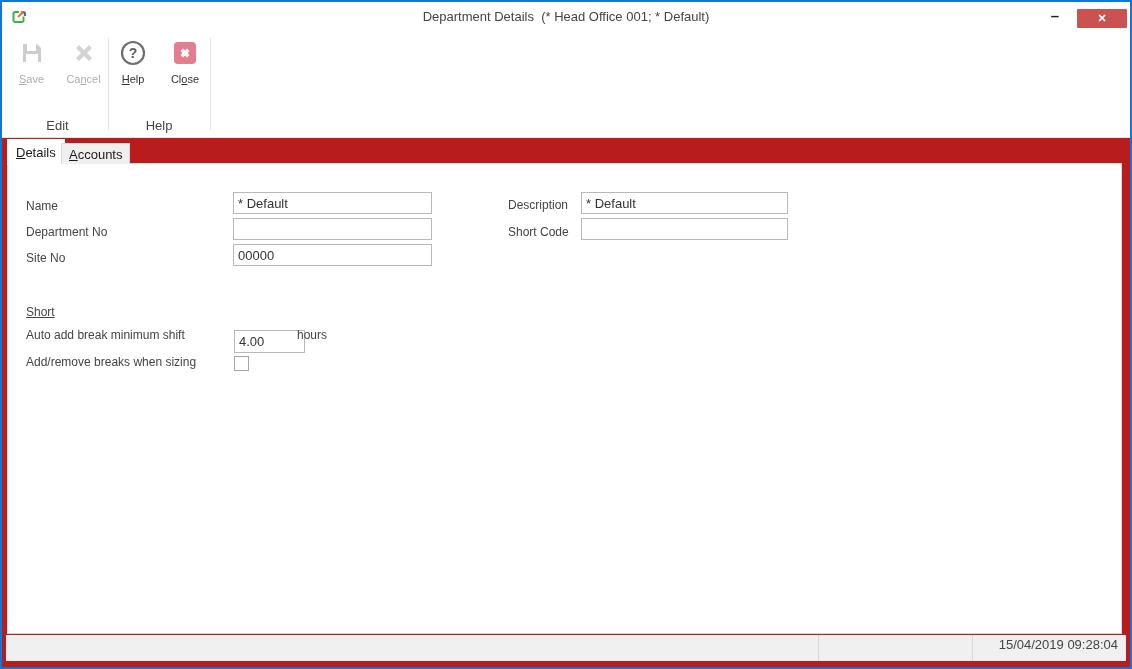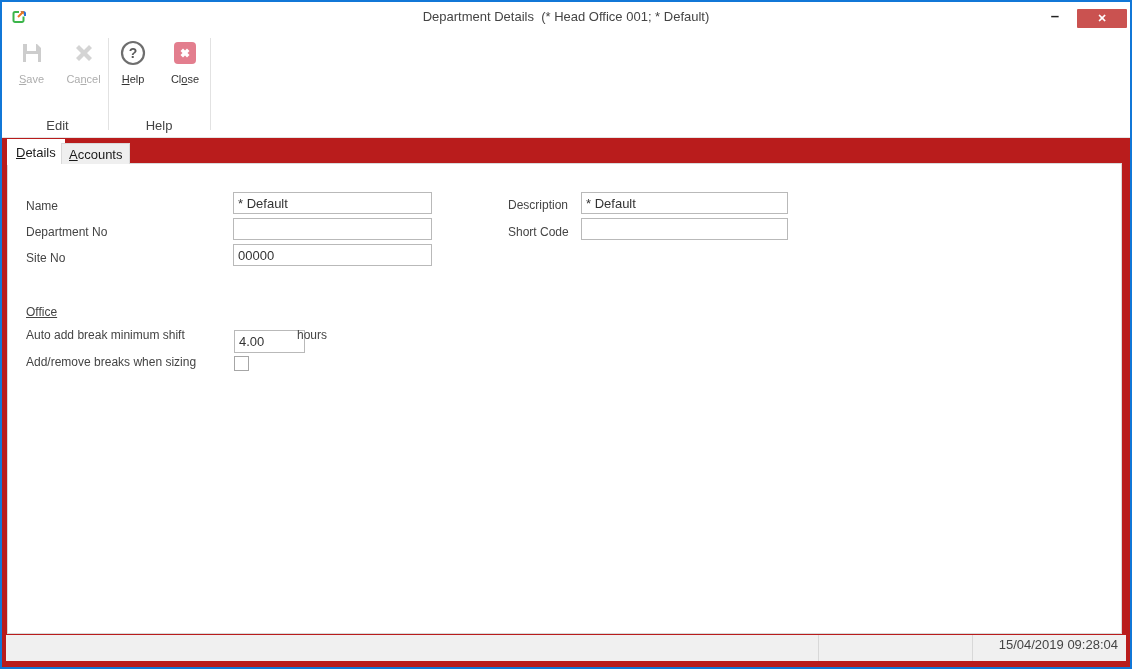--- a/index.html
+++ b/index.html
@@ -155,21 +155,21 @@
 
     <span class="flabel" style="left:18px; top:87px;">Site No</span>
     <input class="finput" style="left: 225px; top: 80px; width: 199px;" value="00000">
 
     <span class="flabel" style="left:500px; top:34px;">Description</span>
     <input class="finput" style="left: 573px; top: 28px; width: 207px;" value="* Default">
 
     <span class="flabel" style="left:500px; top:61px;">Short Code</span>
     <input class="finput" style="left: 573px; top: 54px; width: 207px;" value="">
 
-    <span class="flabel roster-heading" style="left:18px; top:141px;">Office</span>
+    <span class="flabel roster-heading" style="left:18px; top:141px;">Short</span>
 
     <span class="flabel" style="left:18px; top:164px;">Auto add break minimum shift</span>
     <input class="finput" style="left: 226px; top: 157px; width: 71px; height: 23px; margin-top: 9px;" value="4.00">
     <span class="flabel" style="left:289px; top:164px;">hours</span>
 
     <span class="flabel" style="left:18px; top:191px;">Add/remove breaks when sizing</span>
     <span class="checkbox" style="left:226px; top:192px;"></span>
   </div>
 
   <div class="statusbar">

